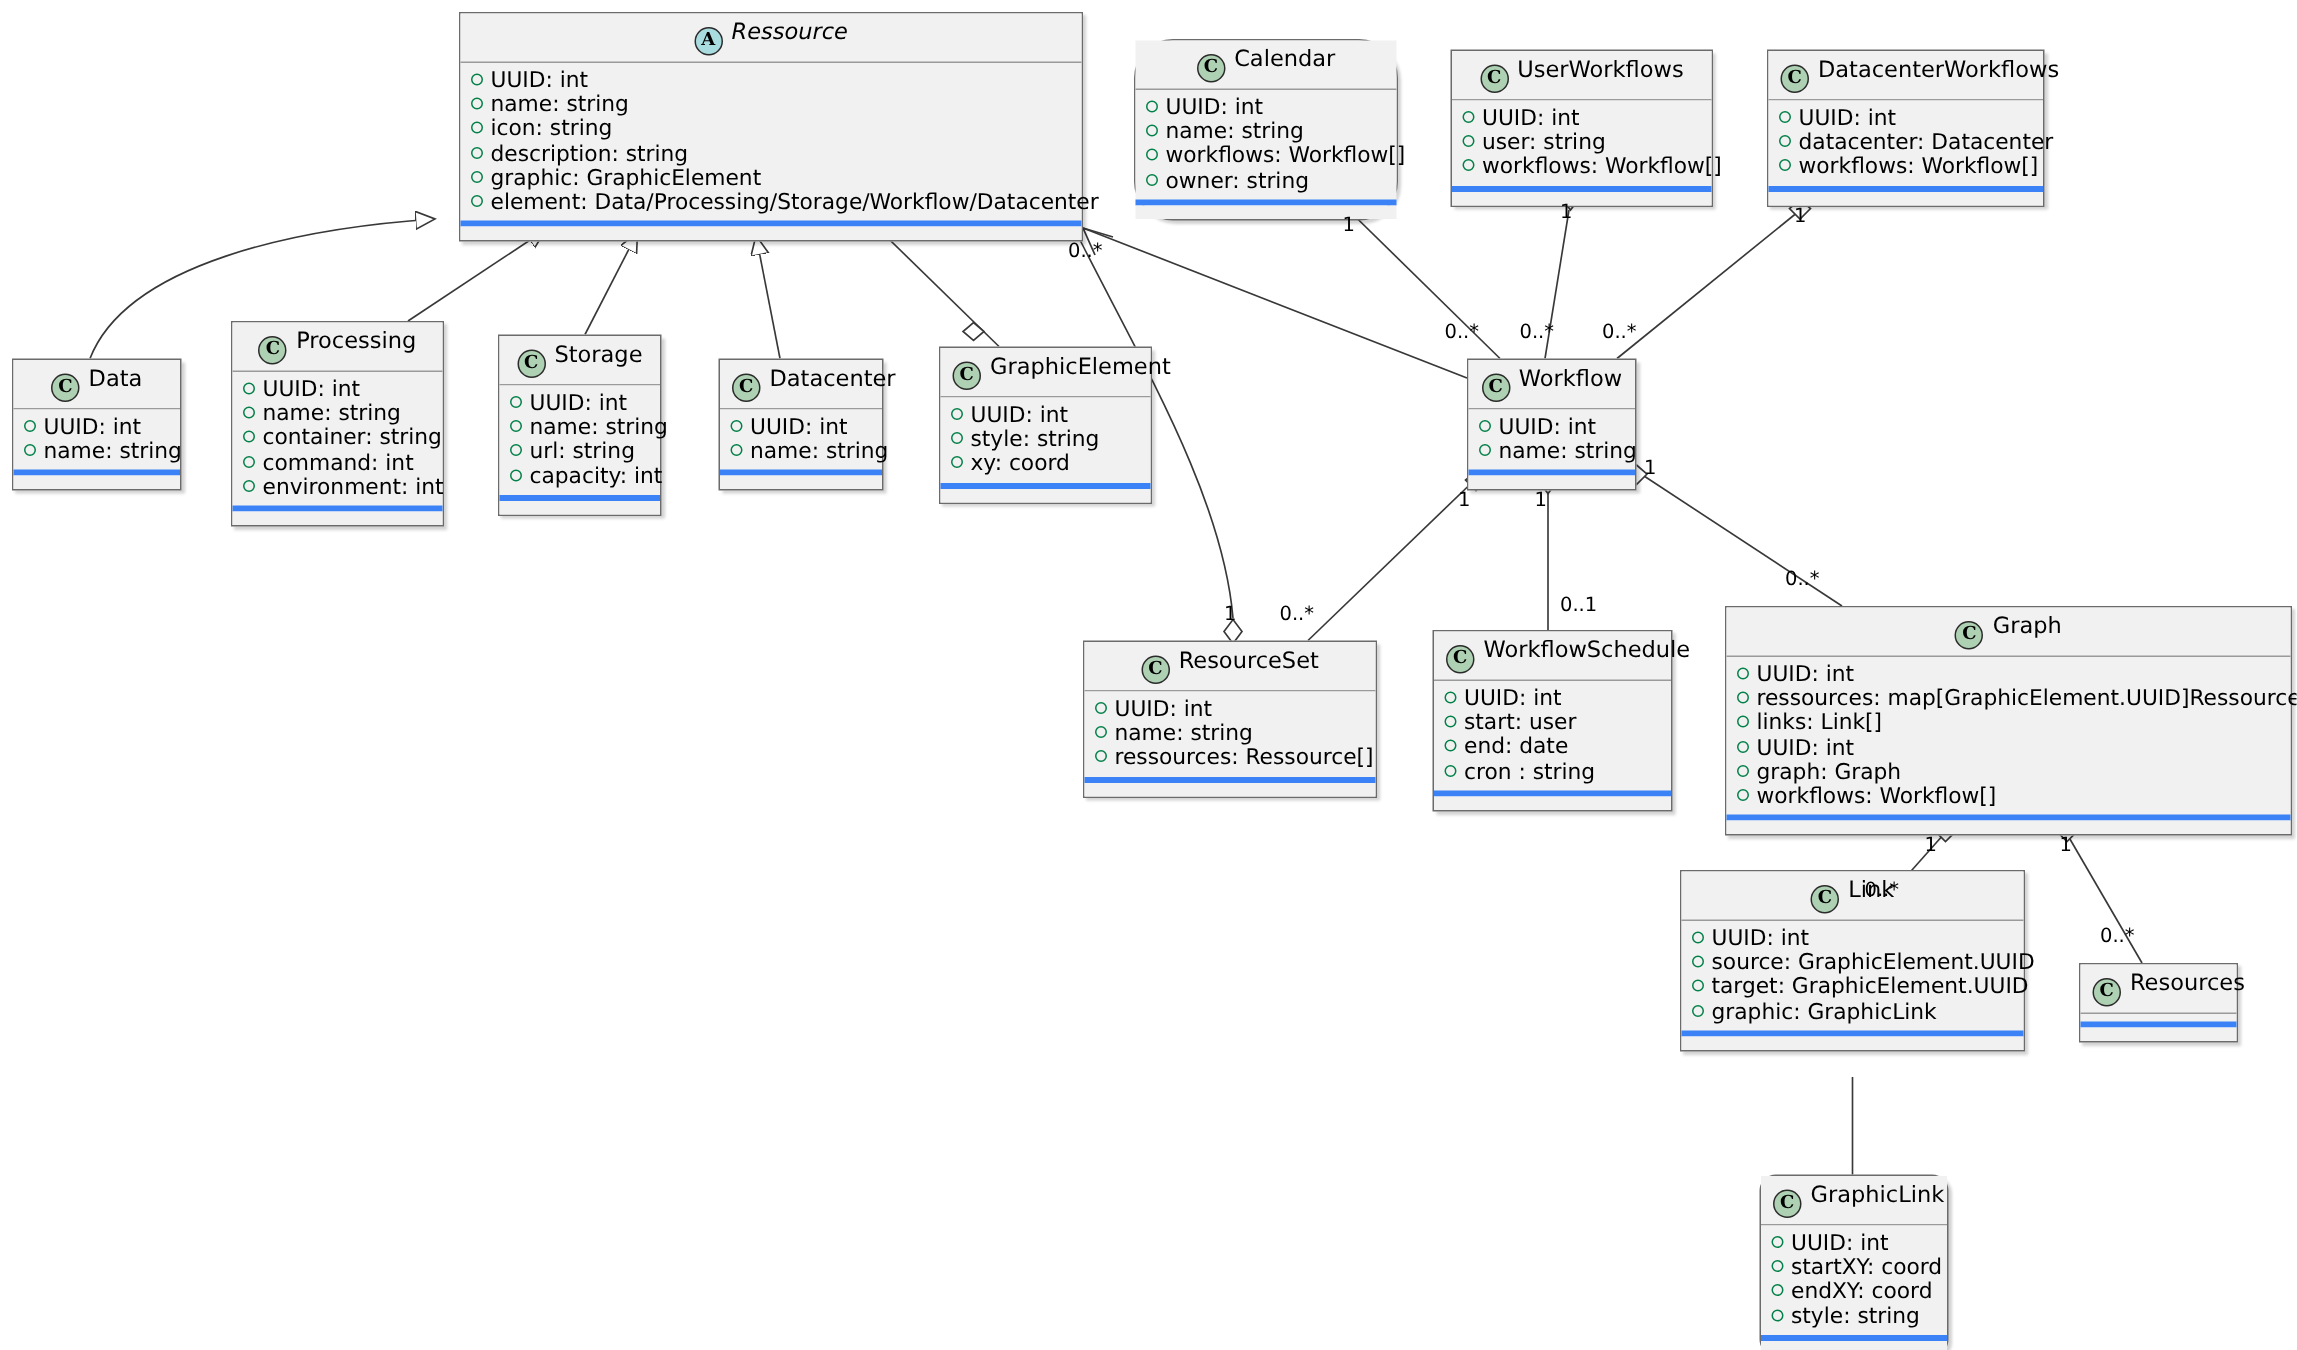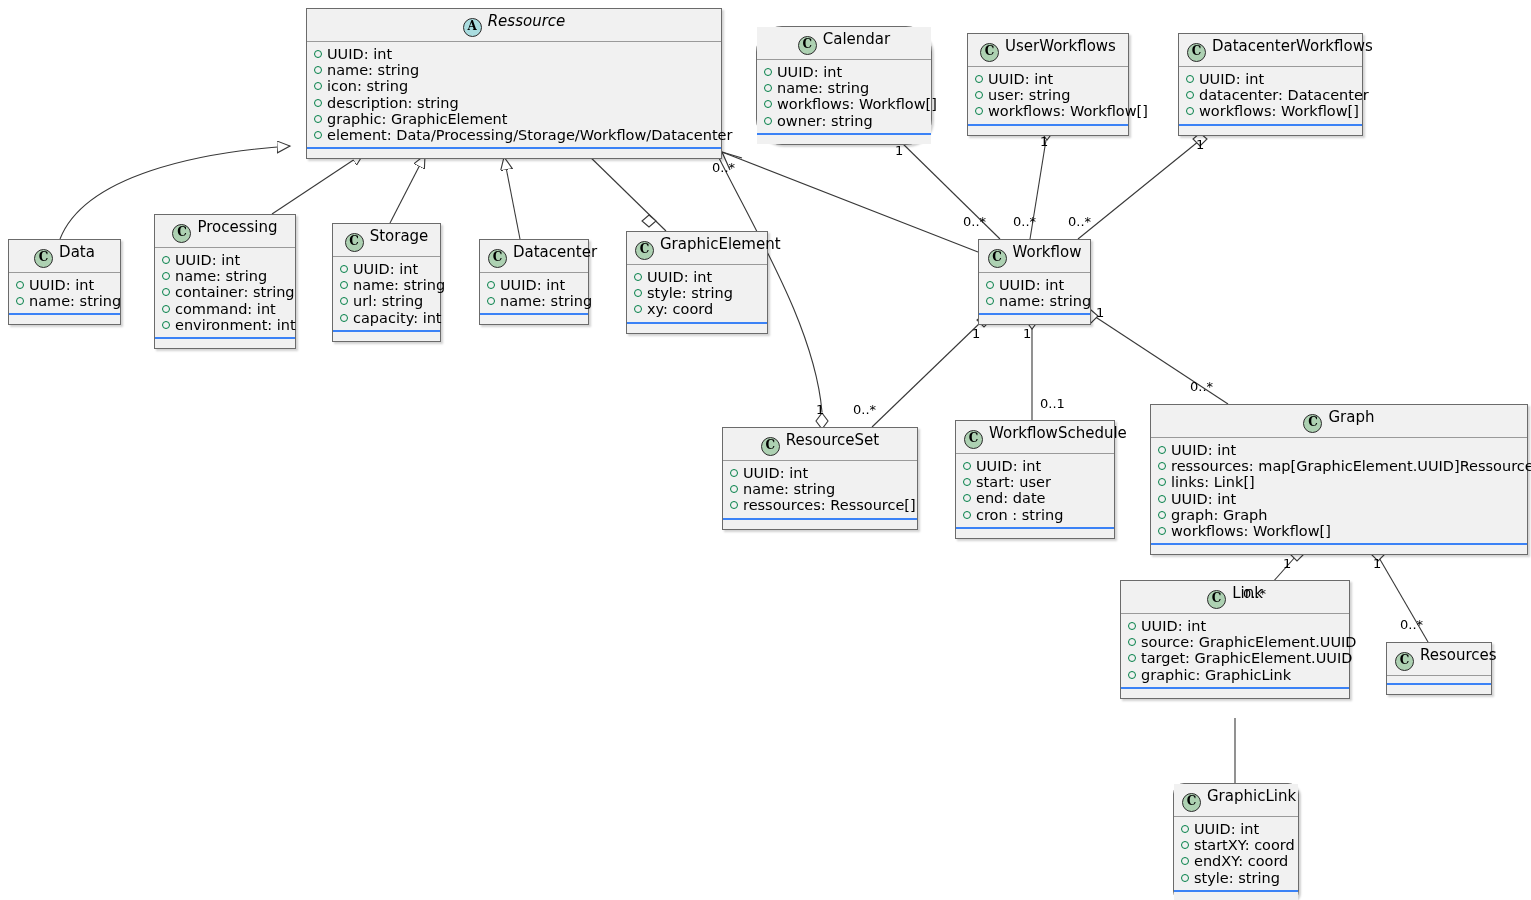--- a/index.html
+++ b/index.html
@@ -67,21 +67,21 @@
   .stereo.abstract {
     background: #a9dcdf;
   }
   .cls-name {
     vertical-align: 1px;
   }
   .uml-attrs {
     box-sizing: border-box;
     padding: 4px 7px 4px 7px;
     background: #f1f1f1;
-    border-bottom: 2px solid #3b82f6;
+    border-bottom: 4px solid #3b82f6;
   }
   .uml-attrs.empty {
     height: 9px;
     padding: 0;
   }
   .uml-ops {
     box-sizing: border-box;
     height: 9px;
     background: #f1f1f1;
   }
@@ -205,21 +205,21 @@
       <div class="uml-class" style="left: 756px; top: 26px; width: 176px; border-radius: 26px;">
         <div class="uml-header"><span class="stereo">C</span><span class="cls-name">Calendar</span></div>
         <div class="uml-attrs">
           <div class="attr"><span class="vis"></span><span>UUID: int</span></div>
           <div class="attr"><span class="vis"></span><span>name: string</span></div>
           <div class="attr"><span class="vis"></span><span>workflows: Workflow[]</span></div>
           <div class="attr"><span class="vis"></span><span>owner: string</span></div>
         </div>
         <div class="uml-ops"></div>
       </div>
-      <div class="uml-class" style="left: 967px; top: 33px; width: 162px;">
+      <div class="uml-class" style="left: 967px; top: 33px; width: 175px;">
         <div class="uml-header"><span class="stereo">C</span><span class="cls-name">UserWorkflows</span></div>
         <div class="uml-attrs">
           <div class="attr"><span class="vis"></span><span>UUID: int</span></div>
           <div class="attr"><span class="vis"></span><span>user: string</span></div>
           <div class="attr"><span class="vis"></span><span>workflows: Workflow[]</span></div>
         </div>
         <div class="uml-ops"></div>
       </div>
       <div class="uml-class" style="left: 1178px; top: 33px; width: 185px;">
         <div class="uml-header"><span class="stereo">C</span><span class="cls-name">DatacenterWorkflows</span></div>

